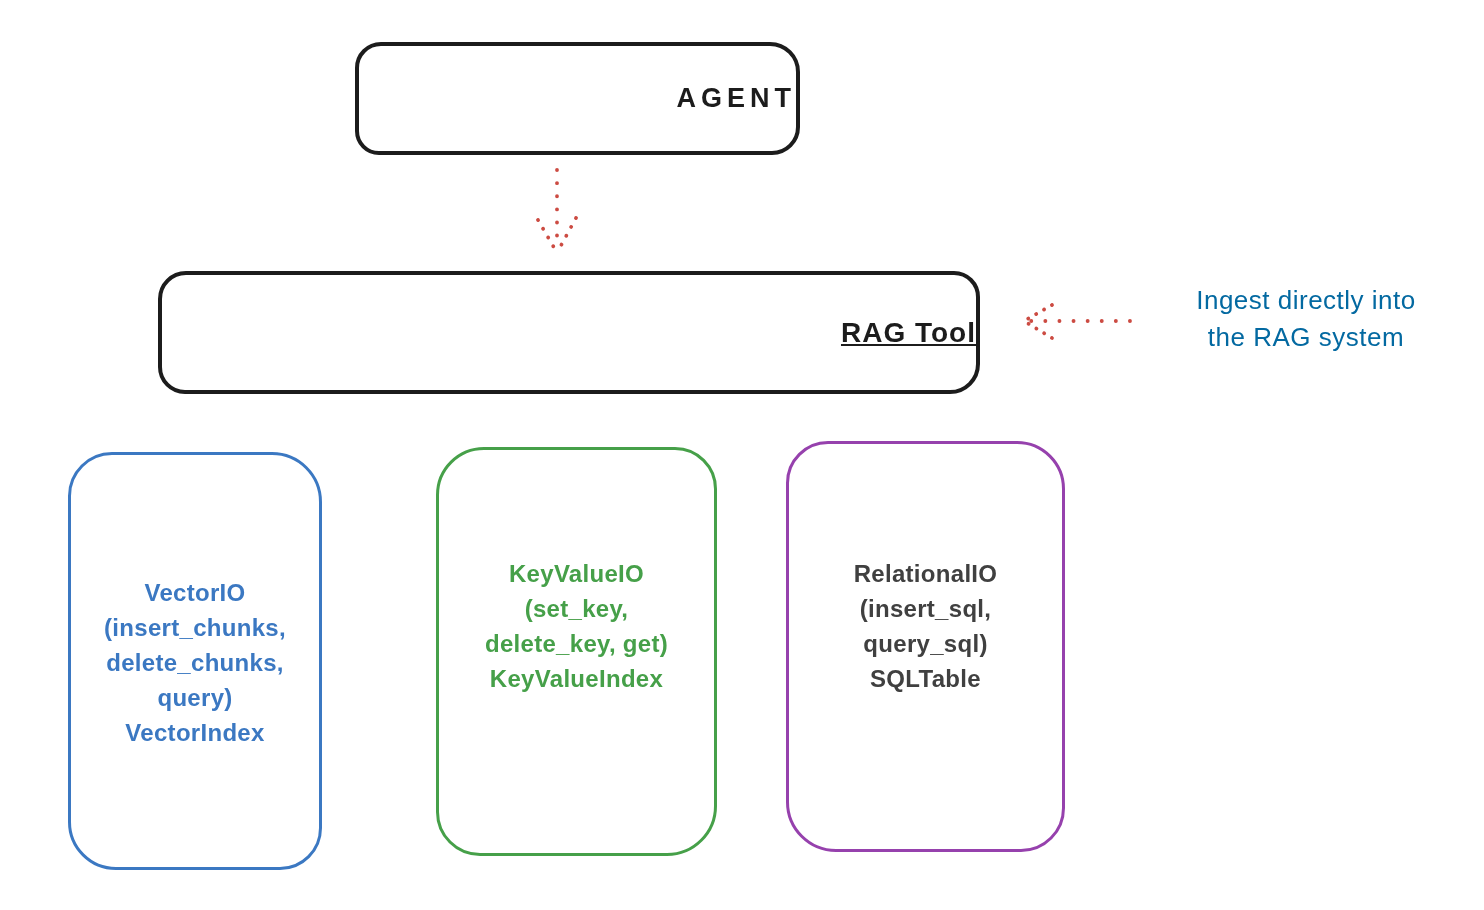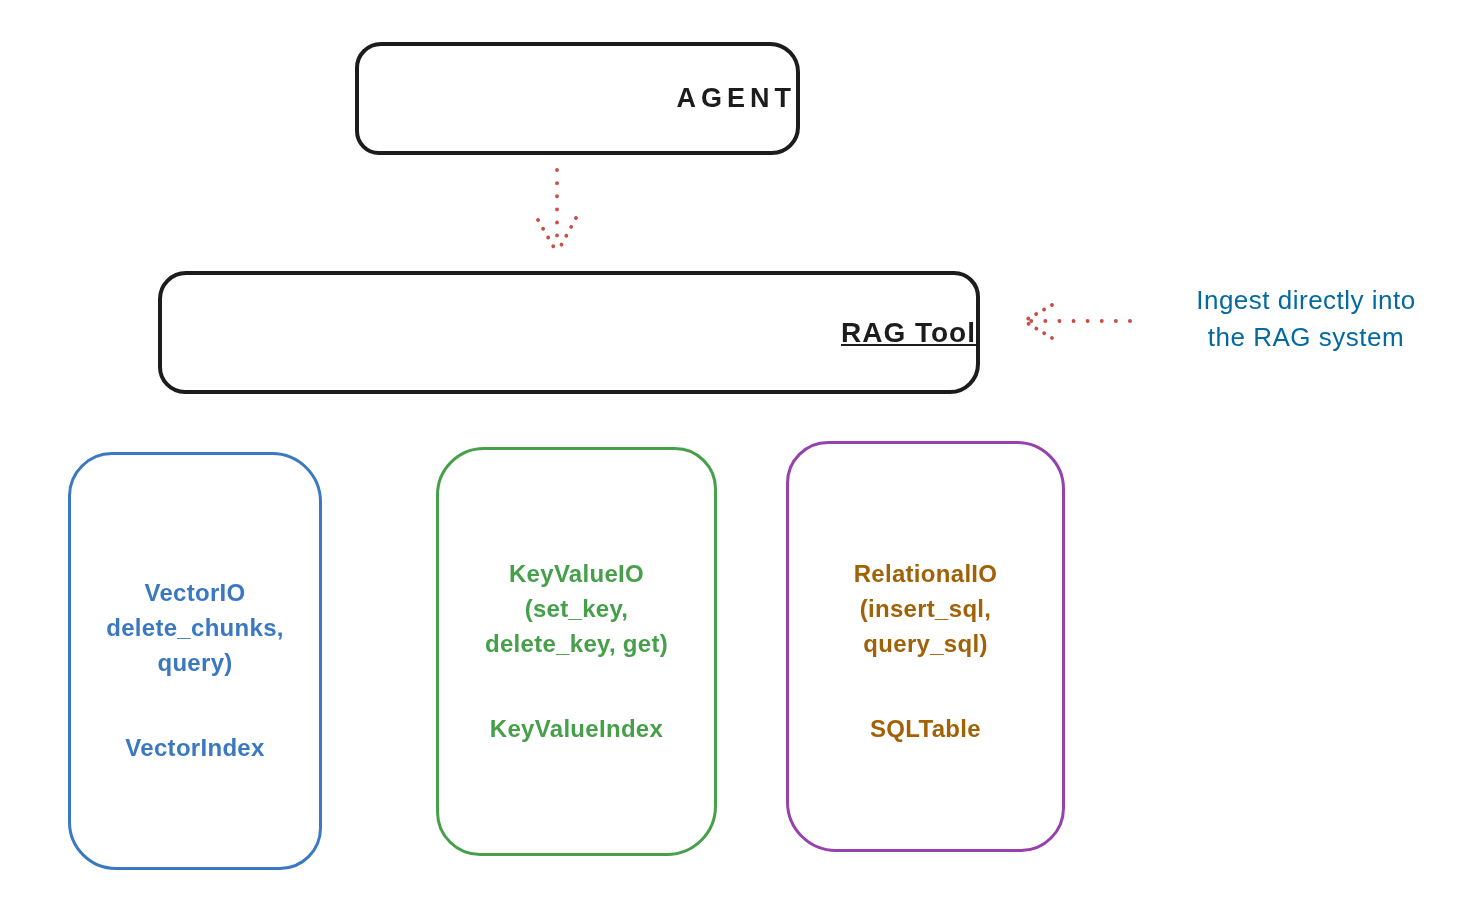--- a/index.html
+++ b/index.html
@@ -52,37 +52,37 @@
     border: 3.5px solid;
     display: flex;
     flex-direction: column;
     align-items: center;
     text-align: center;
     font-size: 24px;
     font-weight: 600;
     line-height: 35px;
     letter-spacing: 0.3px;
   }
-  .card .footer { margin-top: 50px; }
+  .card .footer { }
   .card-vector {
     left: 68px; top: 452px; width: 254px; height: 418px;
     border-radius: 44px 50px 42px 48px;
     border-color: #3b78c2; color: #3b78c2;
     padding-top: 120px;
   }
   .card-keyvalue {
     left: 436px; top: 447px; width: 281px; height: 409px;
     border-radius: 48px 42px 50px 44px;
     border-color: #46a049; color: #46a049;
     padding-top: 106px;
   }
   .card-relational {
     left: 786px; top: 441px; width: 279px; height: 411px;
     border-radius: 42px 48px 44px 50px;
-    border-color: #9641ad; color: #a16207;
+    border-color: #9641ad; color: #404040;
     padding-top: 112px;
   }
 </style>
 </head>
 <body>
 
 <div class="canvas">
 
   <div class="sketch-box agent-box">
     <span>AGENT</span>
@@ -109,20 +109,21 @@
     </g>
   </svg>
 
   <div class="annotation">
     <div>Ingest directly into</div>
     <div>the RAG system</div>
   </div>
 
   <div class="card card-vector">
     <div>VectorIO</div>
+    <div>(insert_chunks,</div>
     <div>delete_chunks,</div>
     <div>query)</div>
     <div class="footer">VectorIndex</div>
   </div>
 
   <div class="card card-keyvalue">
     <div>KeyValueIO</div>
     <div>(set_key,</div>
     <div>delete_key, get)</div>
     <div class="footer">KeyValueIndex</div>

